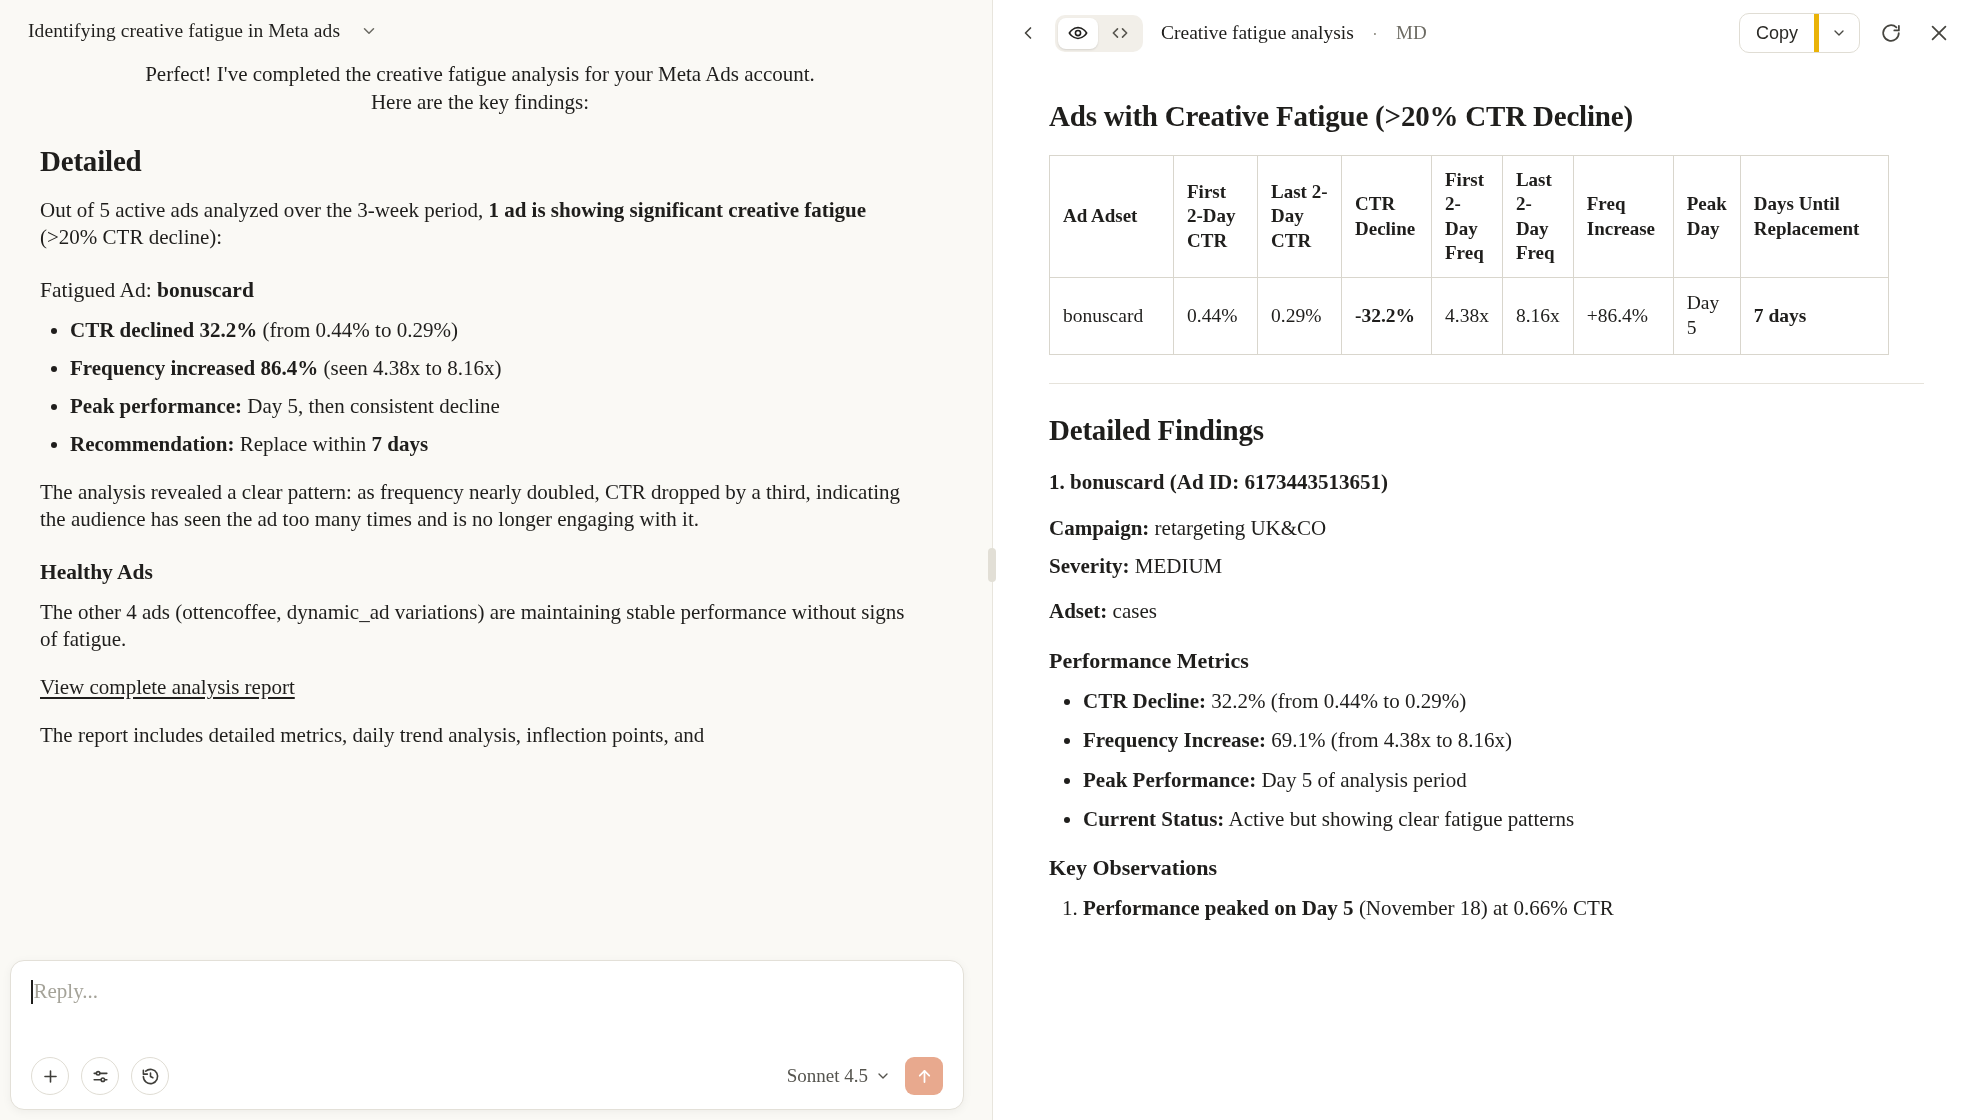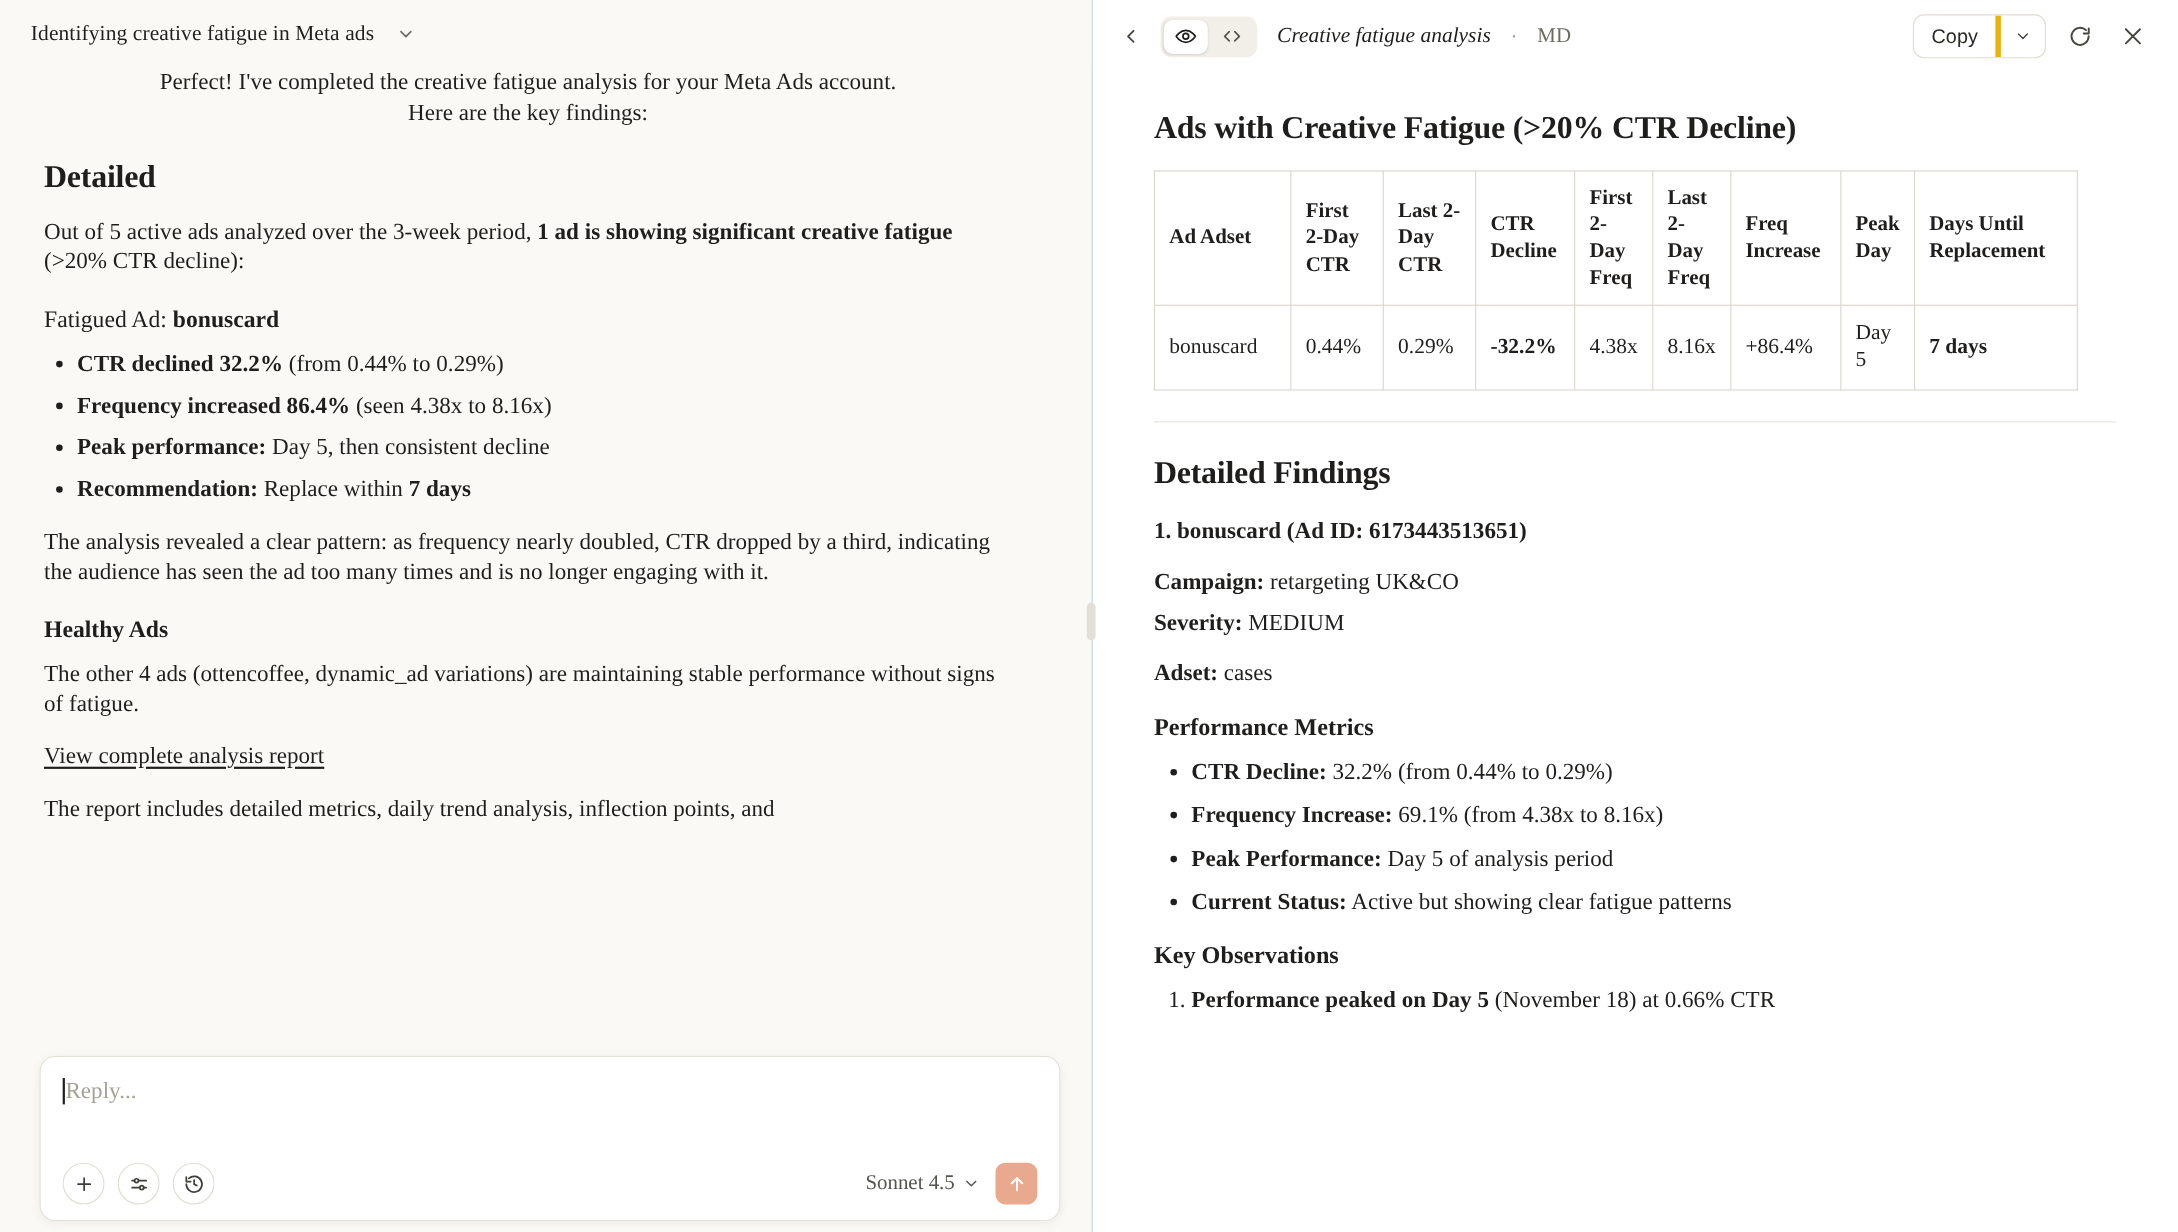--- a/index.html
+++ b/index.html
@@ -7,21 +7,21 @@
     margin: 0; padding: 0;
     width: 1980px; height: 1120px;
     overflow: hidden;
     background: #ffffff;
     font-family: "Liberation Sans", sans-serif;
   }
   .app {
     width: 1980px; height: 1120px;
     display: flex;
     position: relative;
-    background: #0369a1;
+    background: #d946ef;
   }
 
   
   .chat-pane {
     width: 993px;
     height: 100%;
     background: #faf9f5;
     position: relative;
     display: flex;
     flex-direction: column;
@@ -100,21 +100,21 @@
     position: absolute;
     left: 0; right: 0; bottom: 0;
     height: 60px;
     background: linear-gradient(to bottom, rgba(250,249,245,0), #faf9f5 75%);
     pointer-events: none;
   }
 
   
   .composer-wrap {
     position: absolute;
-    left: 10px; right: 28px; bottom: 10px; margin-left: 26px;
+    left: 10px; right: 28px; bottom: 10px;
   }
   .composer {
     background: #ffffff;
     border: 1px solid #e3e0d8;
     border-radius: 14px;
     box-shadow: 0 2px 10px rgba(0,0,0,0.05);
     height: 150px;
     padding: 18px 20px 14px 20px;
     display: flex;
     flex-direction: column;
@@ -214,21 +214,20 @@
   .seg-item.active {
     background: #ffffff;
     box-shadow: 0 1px 2px rgba(0,0,0,.12);
     color: #1f1e1c;
   }
   .art-title {
     font-size: 19.5px;
     color: #1f1e1c;
     font-family: "Liberation Serif", serif;
     margin-left: 8px;
-    font-style: italic;
   }
   .art-sep { color: #9b9990; margin: 0 8px; font-size: 19px; }
   .art-badge { color: #6d6b63; font-size: 19px; font-family: "Liberation Serif", serif; }
   .art-actions {
     margin-left: auto;
     display: flex;
     align-items: center;
     gap: 14px;
   }
   .copy-group {

